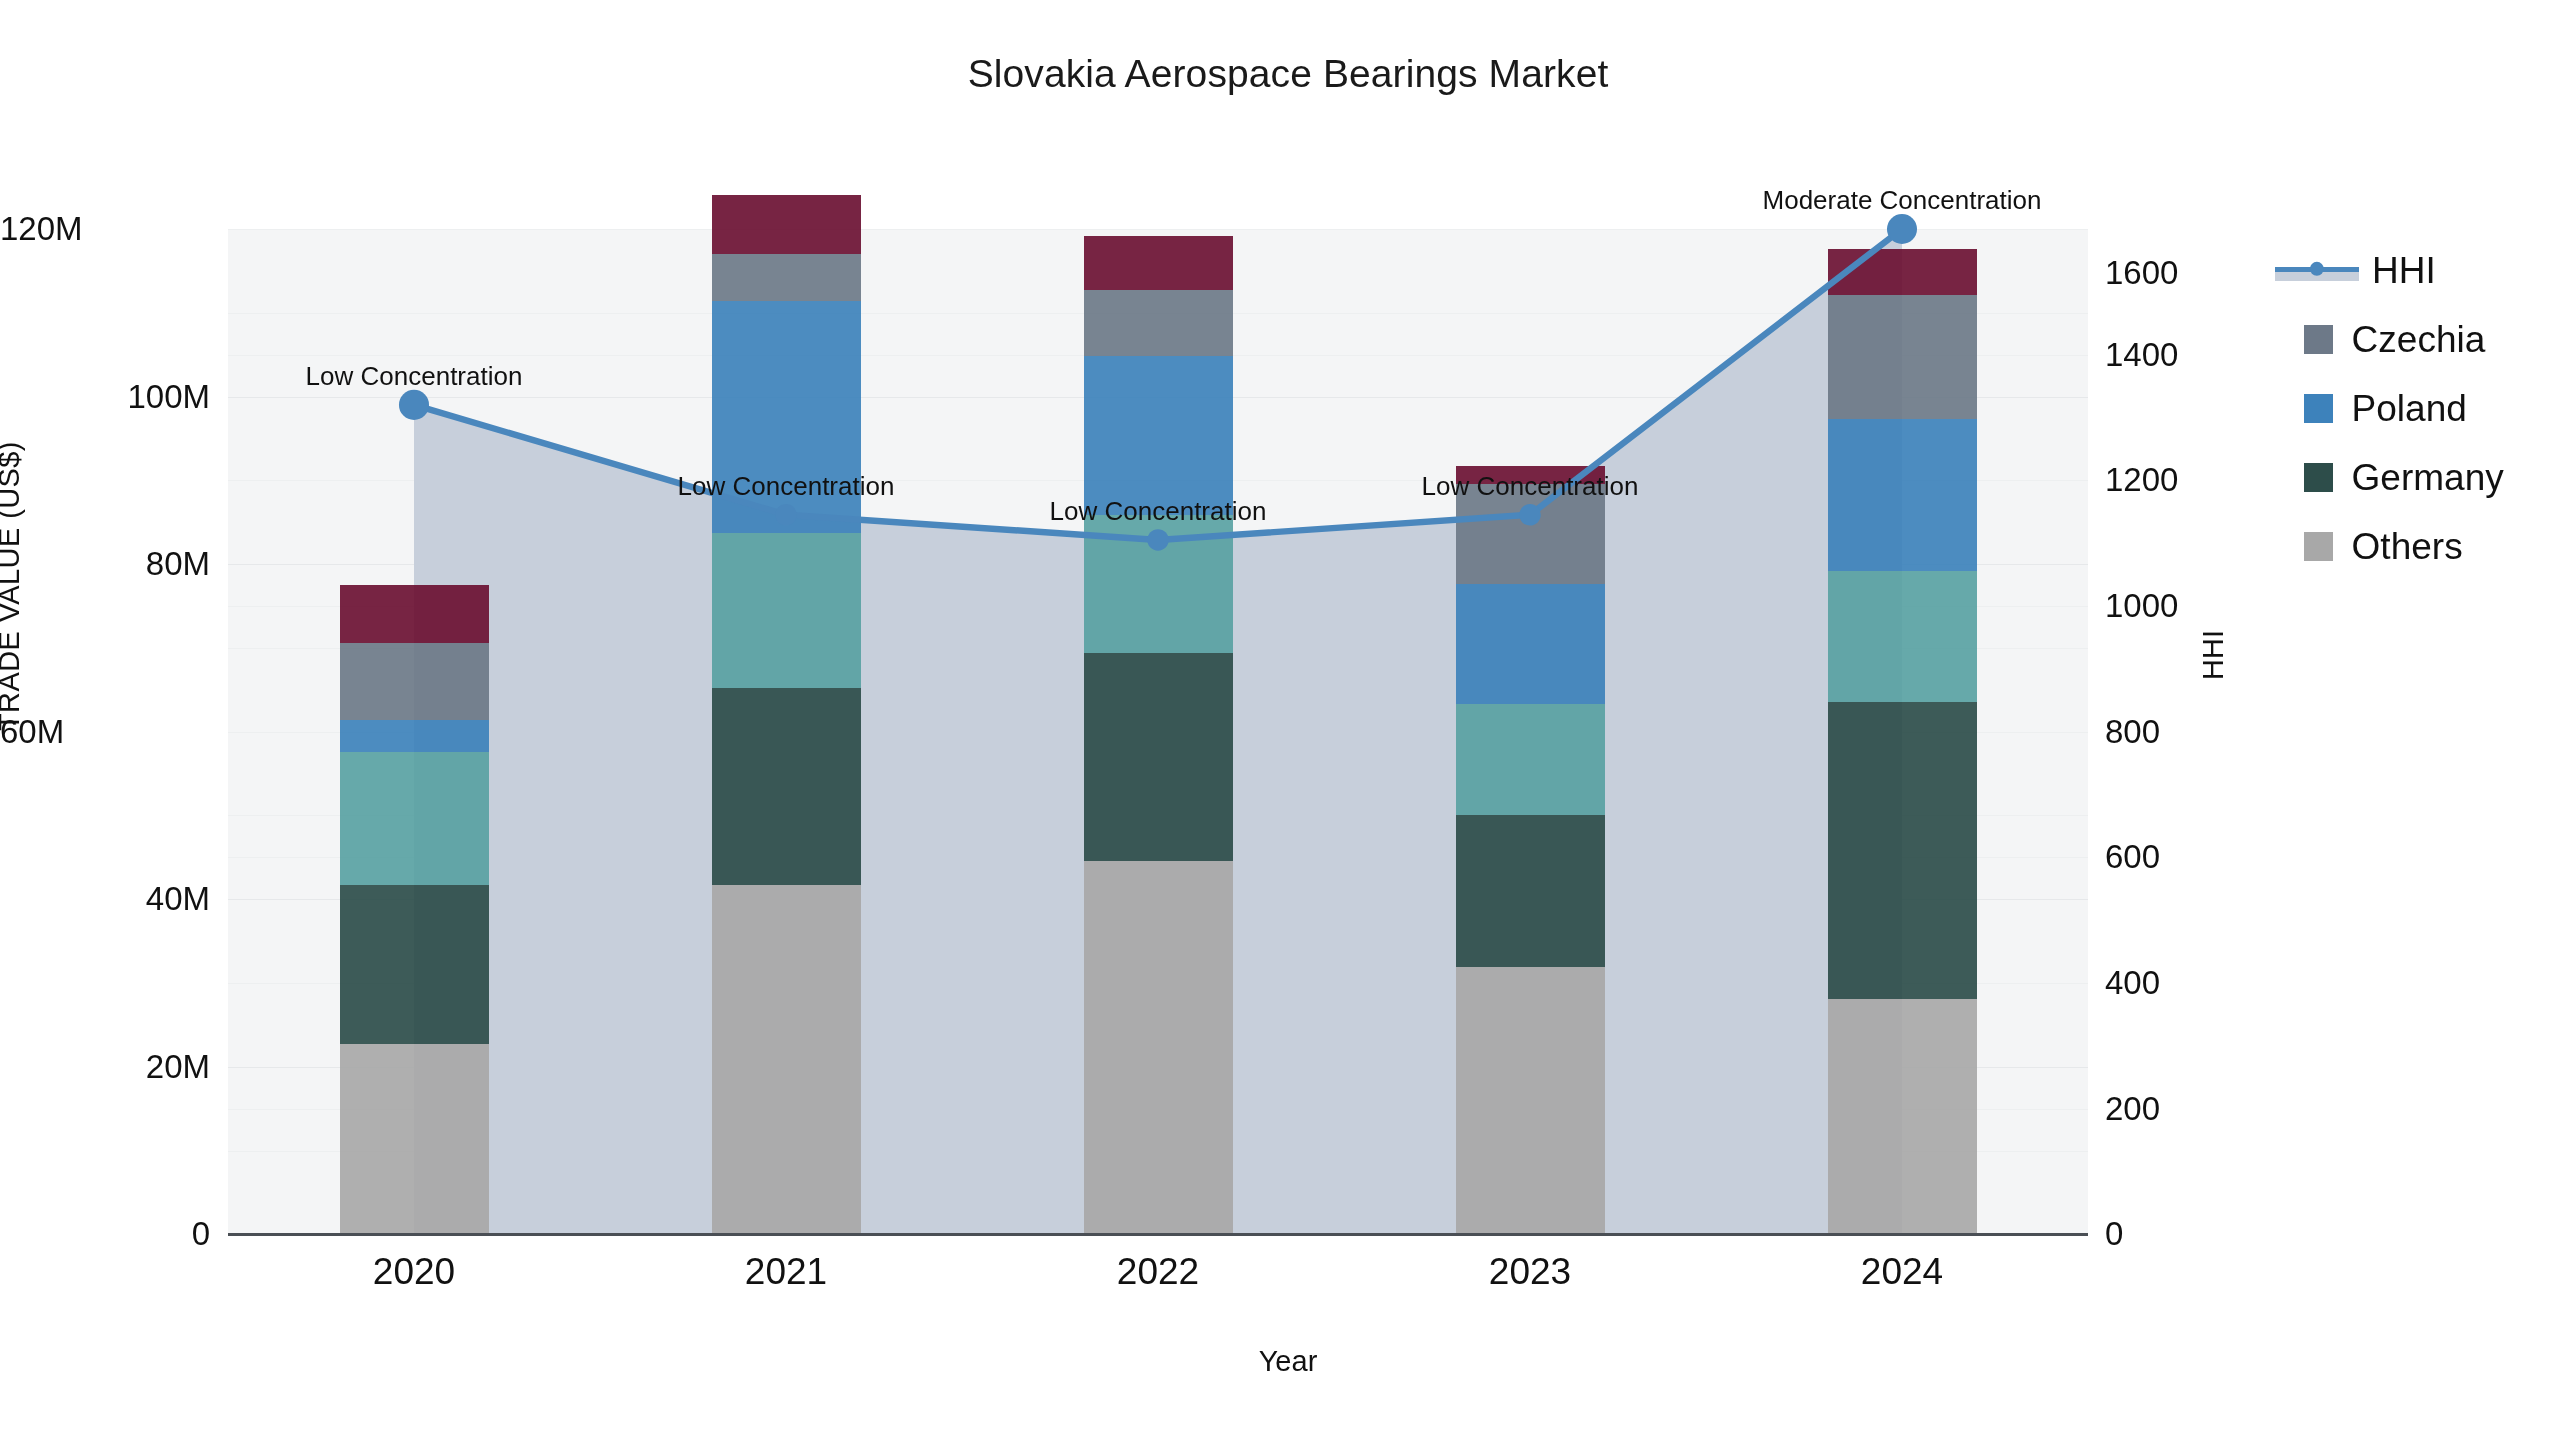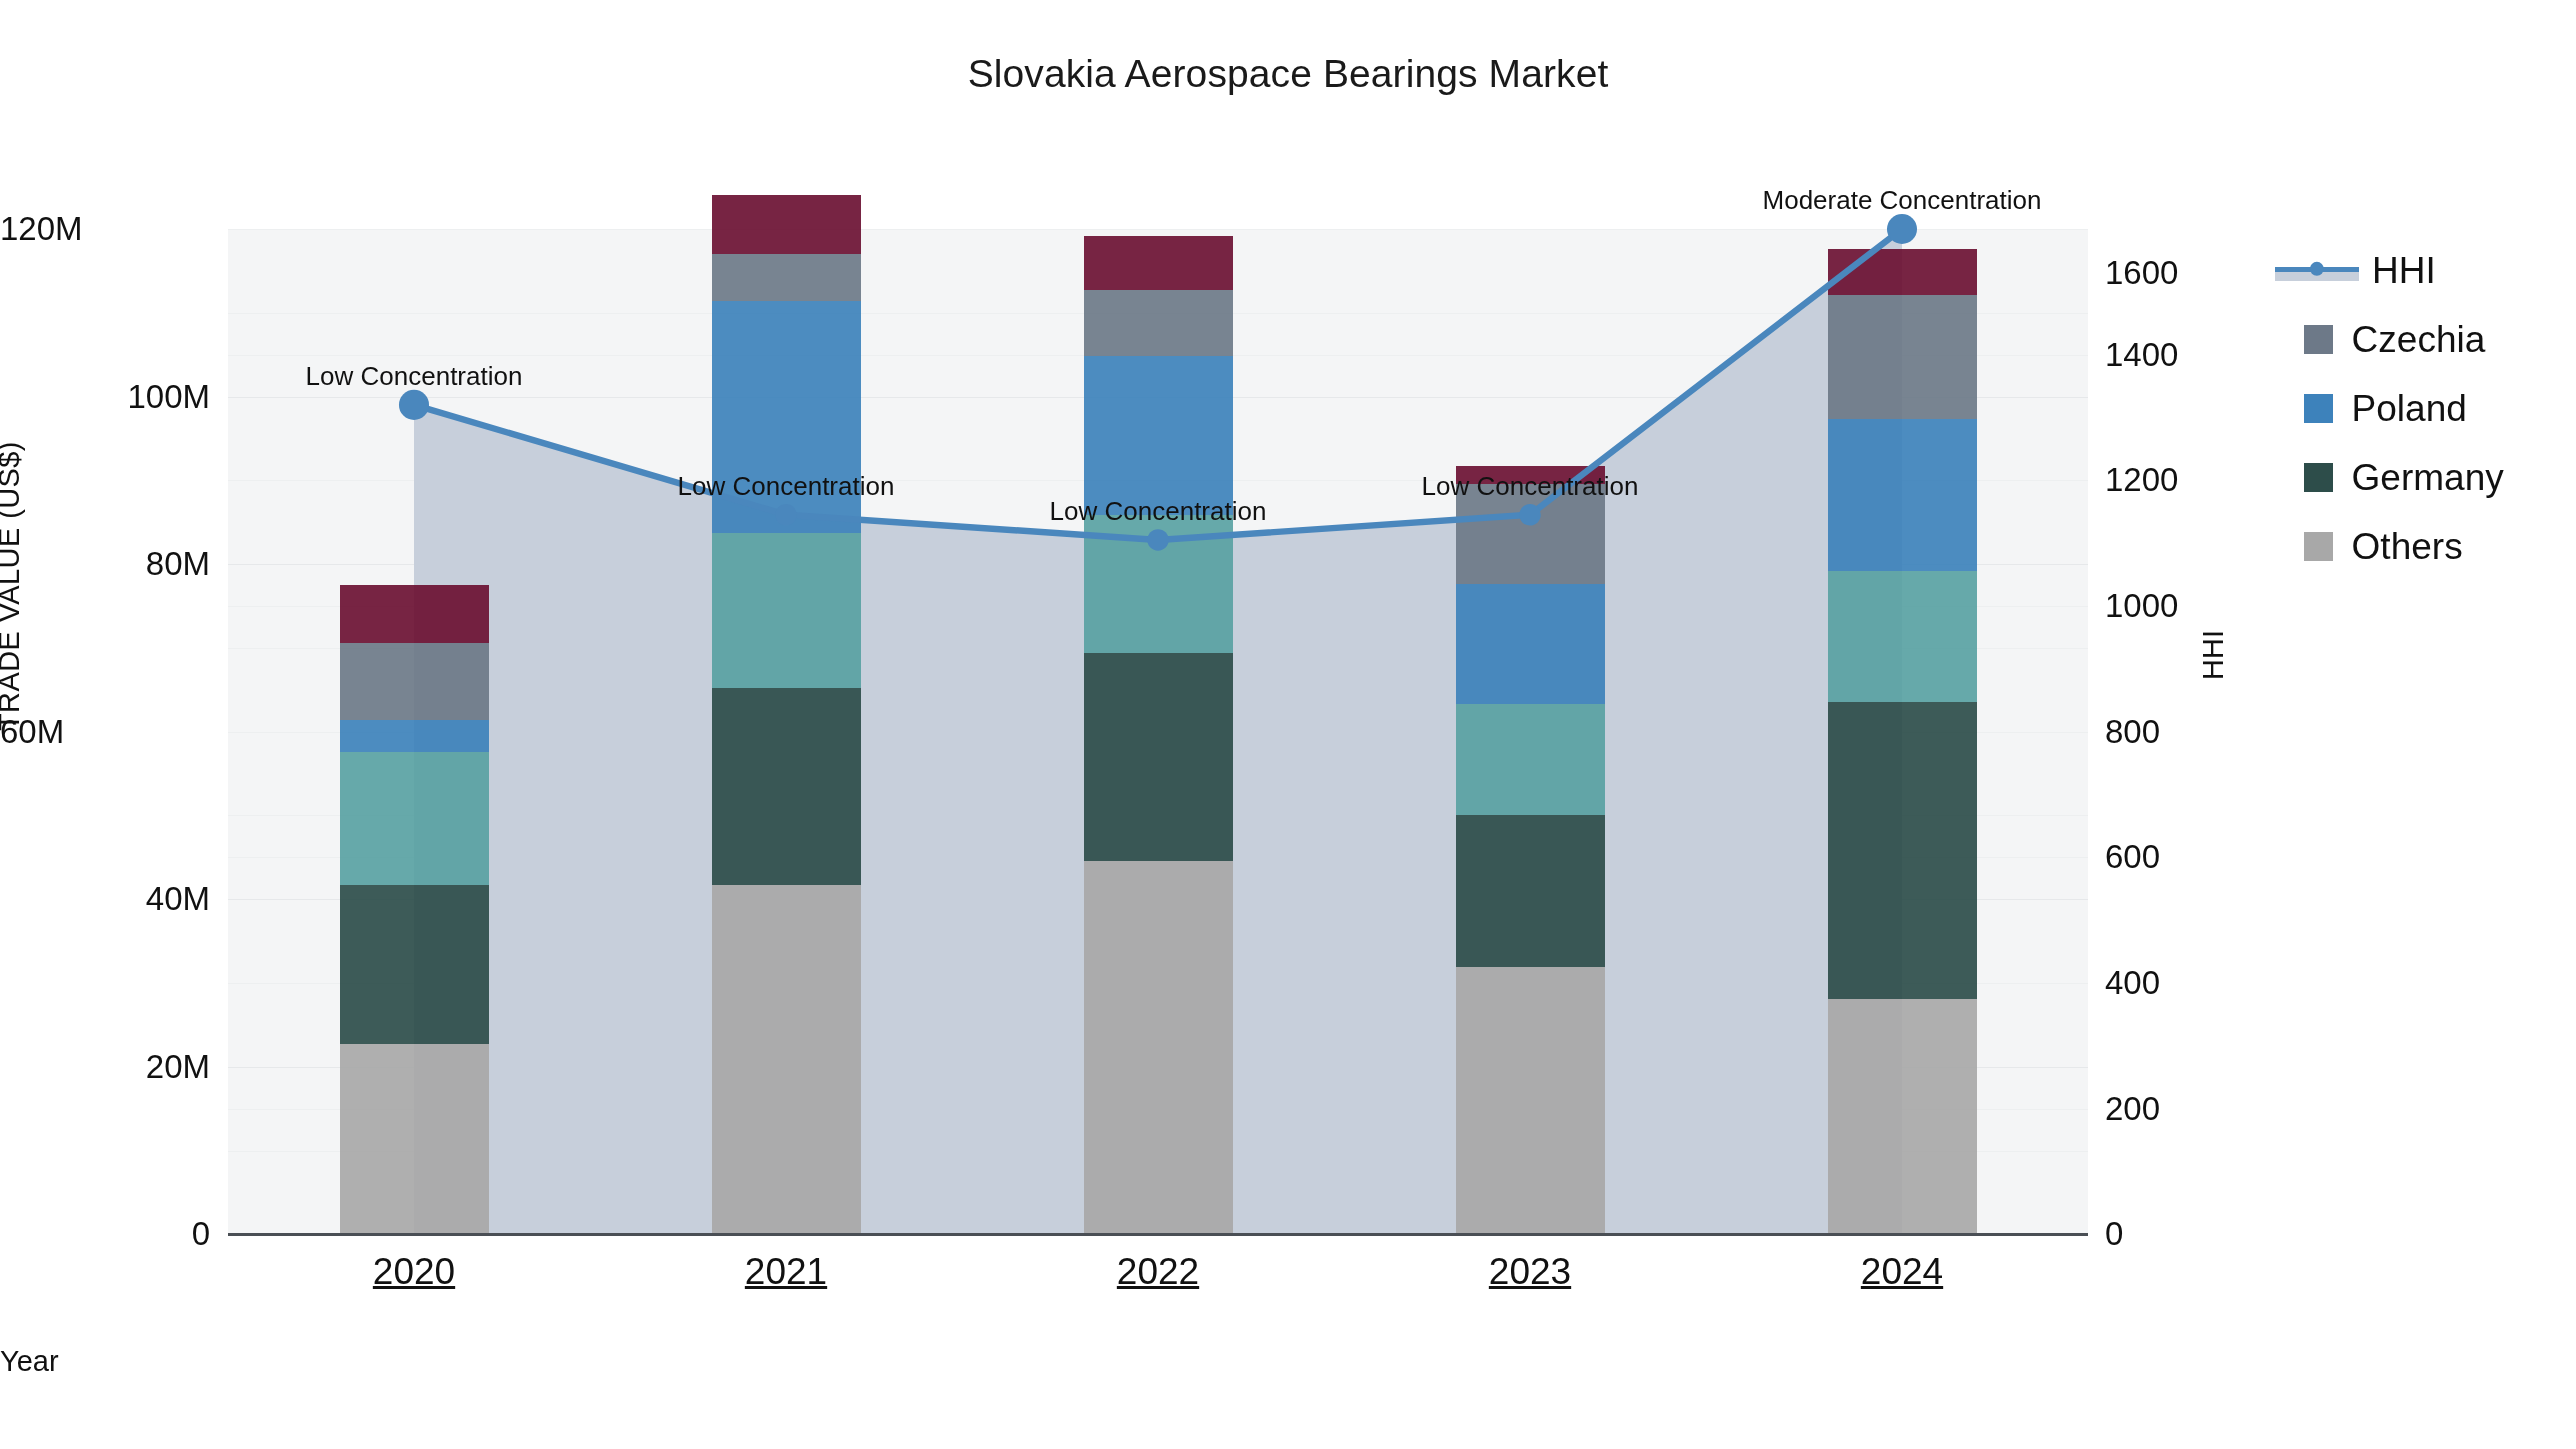--- a/index.html
+++ b/index.html
@@ -66,26 +66,26 @@
     letter-spacing:0.4px;
   }
   .axis-title-right{
     position:absolute;
     left:2197px; top:680px;
     transform:rotate(-90deg); transform-origin:left top;
     font-size:29px; color:#111; white-space:nowrap;
   }
   .axis-title-x{
     position:absolute; left:0; right:0; top:1345px;
-    text-align:left; font-size:29px; color:#111;
+    text-align:center; font-size:29px; color:#111;
   }
   .xtick{
     position:absolute; top:1251px;
     transform:translateX(-50%);
-    font-size:37px; color:#111;text-decoration:underline;
+    font-size:37px; color:#111;
   }
 
   
   .annot{
     position:absolute;
     transform:translateX(-50%);
     font-size:26px; color:#111; white-space:nowrap;
   }
 
   

